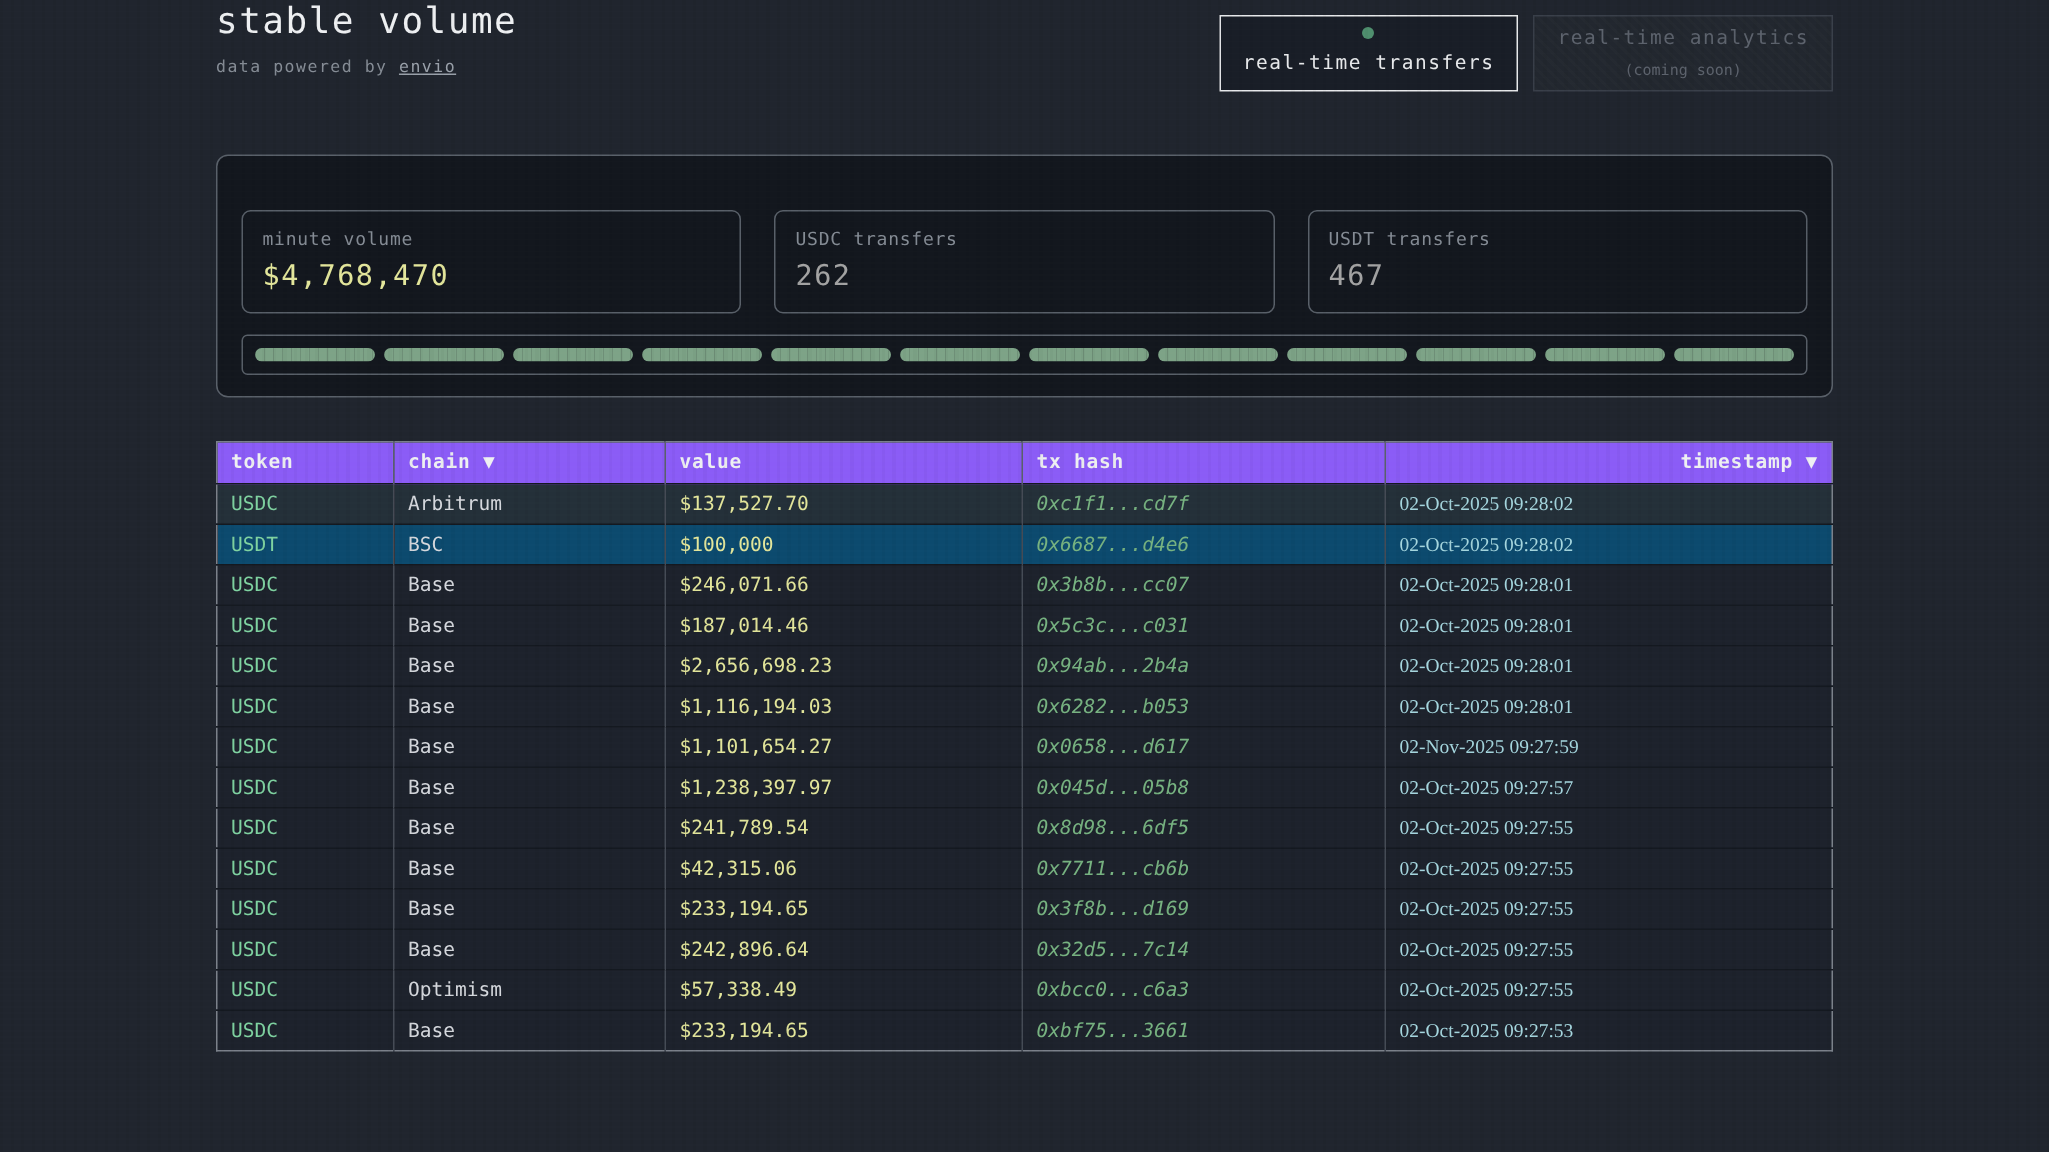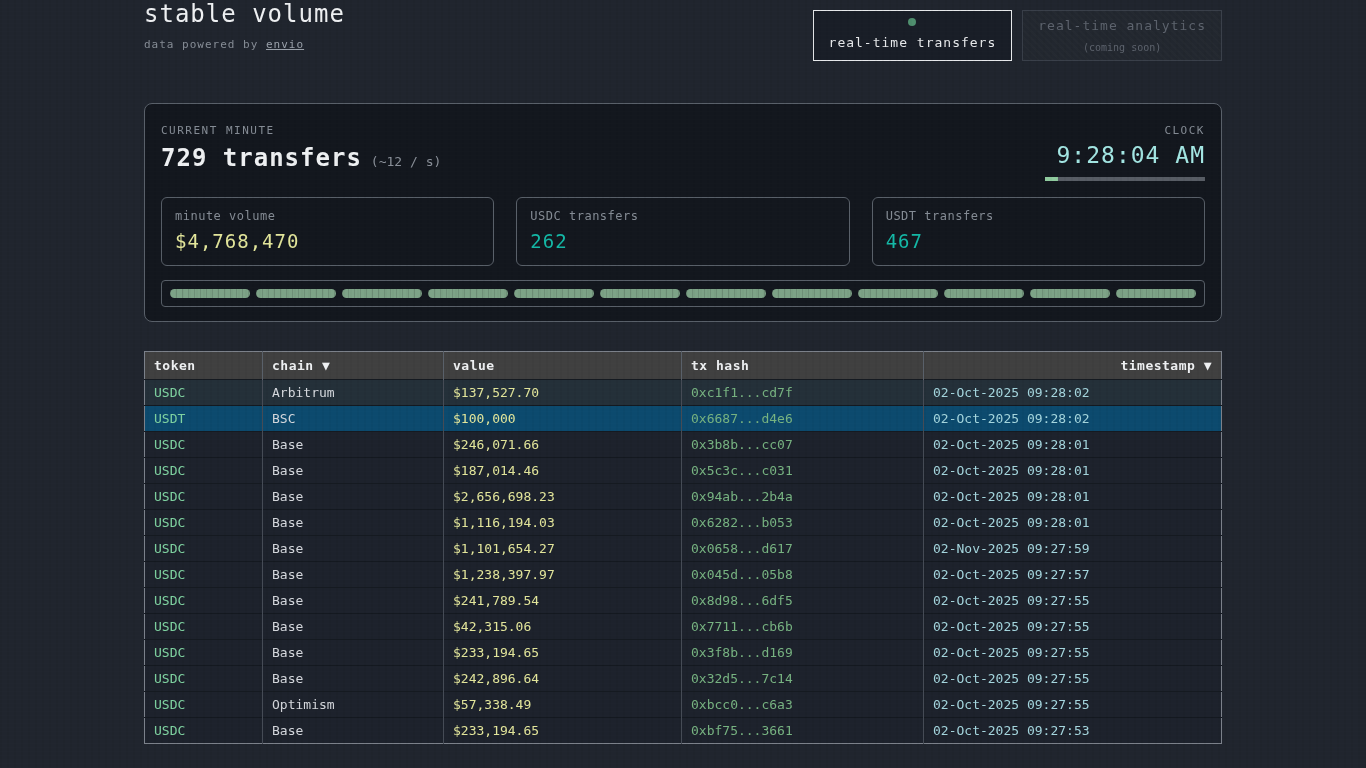--- a/index.html
+++ b/index.html
@@ -42,39 +42,39 @@
   .transfers-line{margin-top:7px;display:flex;align-items:baseline;gap:9px;}
   .big{font-size:24px;font-weight:bold;color:#eef0f2;letter-spacing:1px;}
   .rate{font-size:13px;color:#8a9099;}
   .panel-right{text-align:right;}
   .clock{margin-top:5px;font-size:23px;color:var(--clock_cyan);letter-spacing:1px;}
   .clock-bar{margin-top:9px;margin-left:auto;width:160px;height:4px;background:#585d65;}
   .clock-fill{height:100%;background:#8fca9e;}
   .stats{display:flex;gap:22px;margin-top:16px;}
   .stat{flex:1;border:1px solid #596069;border-radius:6px;padding:11px 13px 13px;}
   .stat .label{font-size:12px;letter-spacing:.5px;}
-  .stat .value{margin-top:7px;font-size:19px;color:#14b8a6;letter-spacing:1px;}
+  .stat .value{margin-top:7px;font-size:19px;color:#a3a3a3;letter-spacing:1px;}
   .stat.yellow .value{color:var(--value_yellow);}
   .bars{margin-top:14px;border:1px solid #596069;border-radius:4px;padding:8px;display:flex;gap:6px;}
   .seg{flex:1;height:9px;border-radius:5px;background:var(--segment_green);
        background-image:repeating-linear-gradient(90deg, rgba(0,0,0,0.12) 0 1px, transparent 1px 6px);}
   
   table{margin-top:29px;width:100%;border-collapse:collapse;table-layout:fixed;border:1px solid #7b818a;font-size:13px;}
-  th{background:#404040;color:#eef0f2;font-weight:bold;text-align:left;padding:6px 9px;
+  th{background:#8b5cf6;color:#eef0f2;font-weight:bold;text-align:left;padding:6px 9px;
      border-right:1px solid #596069;letter-spacing:.5px;white-space:nowrap;}
   th:last-child{border-right:none;text-align:right;}
   td{padding:5px 9px;border-right:1px solid #454b55;border-top:1px solid #141920;white-space:nowrap;overflow:hidden;}
-  td:last-child{border-right:none;}
+  td:last-child{border-right:none;font-family:Liberation Serif, serif;}
   tbody tr{background:#1d222c;}
   tr.flash-1{background:#243039;}
   tr.flash-2{background:#0c4a6e;}
   td.token{color:var(--accent_green);}
   td.chain{color:#d5d8dd;}
   td.value{color:var(--value_yellow);}
-  td.hash{color:var(--hash_green);cursor:pointer;}
+  td.hash{color:var(--hash_green);cursor:pointer;font-style:italic;}
   td.ts{color:var(--timestamp_blue);}
 </style>
 </head>
 <body>
 
 <div class="container">
 
   <header class="topbar">
     <div class="brand">
       <h1>stable volume</h1>
@@ -86,36 +86,20 @@
         <span>real-time transfers</span>
       </button>
       <button class="tab disabled">
         <span>real-time analytics</span>
         <span class="soon">(coming soon)</span>
       </button>
     </nav>
   </header>
 
   <section class="panel">
-    <div class="panel-top">
-      <div class="panel-left">
-        <div class="label">CURRENT MINUTE</div>
-        <div class="transfers-line">
-          <span class="big">729 transfers</span>
-          <span class="rate">(~12 / s)</span>
-        </div>
-      </div>
-      <div class="panel-right">
-        <div class="label">CLOCK</div>
-        <div class="clock">9:28:04 AM</div>
-        <div class="clock-bar">
-          <div class="clock-fill" id="clock-fill" style="width: 8%;"></div>
-        </div>
-      </div>
-    </div>
 
     <div class="stats">
       <div class="stat yellow">
         <div class="label">minute volume</div>
         <div class="value">$4,768,470</div>
       </div>
       <div class="stat">
         <div class="label">USDC transfers</div>
         <div class="value">262</div>
       </div>

